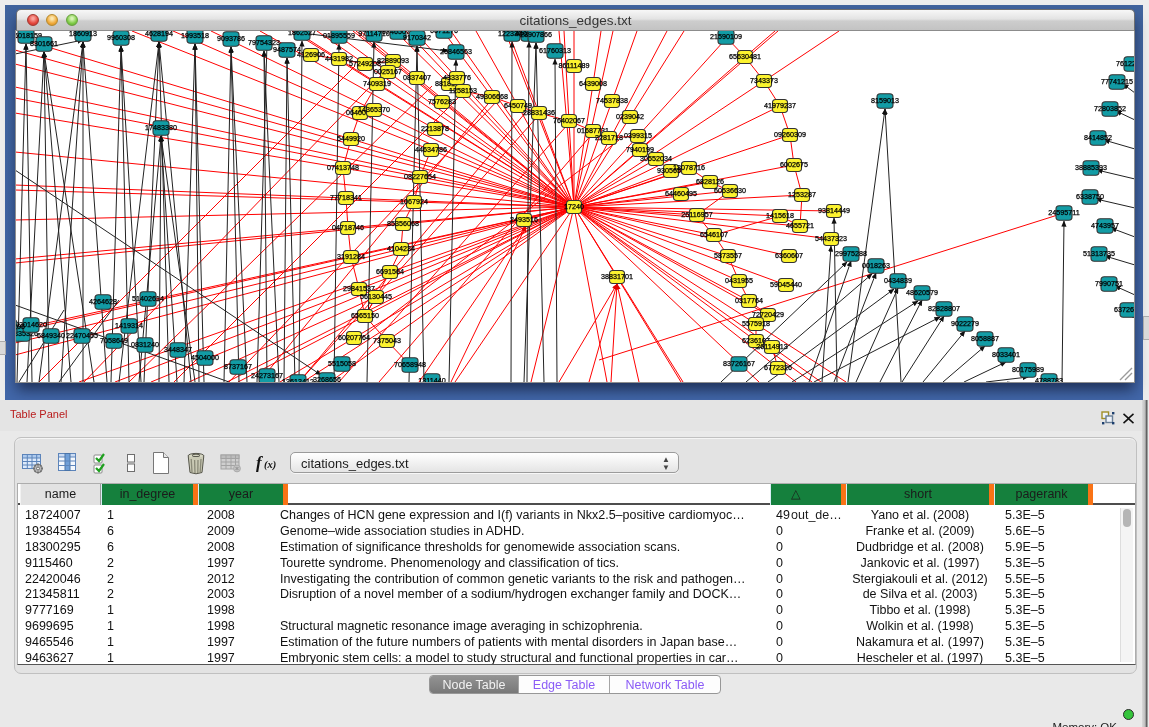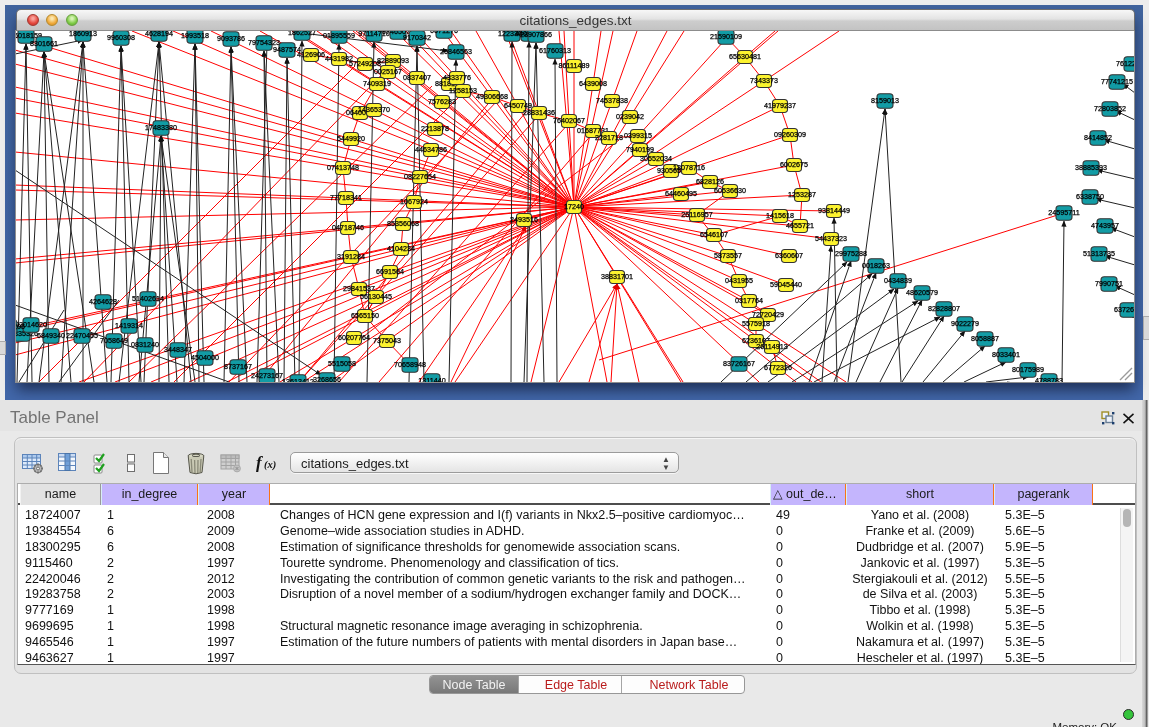--- a/index.html
+++ b/index.html
@@ -12,49 +12,49 @@
 #titlebar .tt { text-align:center; font-size:13.5px; color:#353535; line-height:21px; }
 .light { position:absolute; top:3.5px; width:12px; height:12px; border-radius:50%; }
 #lr { left:9.5px; background:radial-gradient(circle at 50% 35%, #f9a29b 12%, #e4473c 60%, #b8352c 100%); border:1px solid #a33730;}
 #ly { left:29px; background:radial-gradient(circle at 50% 35%, #fbe7b0 12%, #f0a939 60%, #c9882a 100%); border:1px solid #b58a2e;}
 #lg { left:48.5px; background:radial-gradient(circle at 50% 35%, #d7f3b5 12%, #7ecb45 60%, #5ba234 100%); border:1px solid #68a040;}
 #canvas { position:absolute; left:0; top:22px; width:1118px; height:351px; background:#fff; box-shadow:0 0 0 1px #8f8f8f; }
 #lefttab { position:absolute; left:0; top:341px; width:6px; height:14px; background:#d9d9d9; border:1px solid #ababab; border-left:none; }
 #splitdots { position:absolute; left:569px; top:401px; width:13px; height:4px; background:#cfcfcf; border:1px solid #a9a9a9; border-radius:2px; }
 #tpanel { position:absolute; left:0; top:400px; width:1149px; height:327px; background:#e9e9e9; }
 #tphead { position:absolute; left:0; top:0; width:100%; height:31px; background:#e4e4e4; }
-#tphead .lab { position:absolute; left:10px; top:8px; font-size:17px; color:#737373; }
+#tphead .lab { position:absolute; left:10px; top:8px; font-size:11px; color:#b91c1c; }
 #tpfloat { position:absolute; left:1101px; top:11px; }
 #tpclose { position:absolute; left:1122px; top:11px; }
 #inset { position:absolute; left:14px; top:37px; width:1123px; height:237px; background:#e3e3e3; border:1px solid #c0c0c0; border-radius:7px; box-shadow:inset 0 1px 0 #f5f5f5; }
 #toolbar { position:absolute; left:6px; top:11px; height:28px; display:flex; align-items:center; }
 #toolbar .ti { margin-right:11px; display:flex; align-items:center; }
 #combo { position:absolute; left:275px; top:14px; width:389px; height:21px; border:1px solid #9b9b9b; border-radius:5px;
    background:linear-gradient(180deg,#ffffff,#efefef 60%,#e4e4e4); box-shadow:0 1px 0 rgba(255,255,255,.7); }
 #combo .cv { position:absolute; left:10px; top:3px; font-size:13px; color:#1c1c1c; }
 #combo .ar { position:absolute; right:8px; top:2.5px; font-size:8px; color:#444; line-height:8px; letter-spacing:0; }
 #tablewrap { position:absolute; left:2px; top:45px; width:1119px; height:182px; background:#fff; border:1px solid #adadad; border-bottom:1px solid #555; overflow:hidden; }
 #thead { position:absolute; left:0; top:0; height:21px; width:100%; border-bottom:2px solid #4d4d4d; }
-.th { position:absolute; top:0; height:21px; background:#c4b5fd; border-right:1px solid #f97316; border-left:1px solid #d9eef5; font-size:12.5px; color:#1b1b1b; text-align:center; line-height:21px; }
+.th { position:absolute; top:0; height:21px; background:#15803d; border-right:5px solid #f97316; border-left:1px solid #d9eef5; font-size:12.5px; color:#1b1b1b; text-align:center; line-height:21px; }
 #th1 { left:2px; width:81px; background:#e2e2e2; border-right:1px solid #9a9a9a; border-left:1px solid #f2f2f2; }
 #th2 { left:83px; width:97px; }
-#th3 { left:180px; width:72px; }
+#th3 { left:180px; width:90px; }
 #th4 { left:257px; width:495px; }
-#th5 { left:752px; width:76px; text-align:left; padding-left:2px; }
+#th5 { left:752px; width:76px; text-align:left; padding-left:20px; }
 #th6 { left:828px; width:148px; }
 #th7 { left:976px; width:99px; }
 #tbody { position:absolute; left:0; top:24px; width:100%; }
 .tr { position:relative; height:15.9px;text-decoration:underline; }
 .c { position:absolute; top:0; font-size:12.5px; color:#111; white-space:nowrap; }
 .c1 { left:7px; } .c2 { left:89px; } .c3 { left:189px; } .c4 { left:262px; }
 .c5 { left:758px; } .c6 { left:828px; width:148px; text-align:center; } .c7 { left:987px; }
 #vsb { position:absolute; right:2px; top:24px; width:13px; height:154px; background:#f4f4f4; border-left:1px solid #ddd; }
 #vsb .thumb { position:absolute; left:2px; top:1px; width:8px; height:18px; background:#b5b5b5; border-radius:4px; }
-#tabs { position:absolute; left:429px; top:275px; height:19px; display:flex; border:1px solid #979797; border-radius:4px; background:#fdfdfd; overflow:hidden;gap:12px; }
-.tab { font-size:12.5px; line-height:18px; text-align:center; color:#b91c1c; border-right:1px solid #a5a5a5; }
+#tabs { position:absolute; left:429px; top:275px; height:19px; display:flex; border:1px solid #979797; border-radius:4px; background:#fdfdfd; overflow:hidden; }
+.tab { font-size:12.5px; line-height:18px; text-align:center; color:#8b5cf6; border-right:1px solid #a5a5a5; }
 .tab.w1 { width:89px; } .tab.w2 { width:91px; } .tab.w3 { width:110px; }
 .tab.sel { background:linear-gradient(180deg,#939393,#787878); color:#f2f2f2; }
 .tab:last-child { border-right:none; }
 #memory { position:absolute; right:32px; top:309px; font-size:11.5px; color:#222;margin-top:12px; }
 #memdot { position:absolute; right:15px; top:309px; width:11px; height:11px; border-radius:50%; background:#35c53c; border:1.5px solid #2b2b2b; }
 #rightedge { position:absolute; left:1142px; top:400px; width:7px; height:327px; background:linear-gradient(90deg,#d9d9d9 0,#bdbdbd 45%,#6a6a6a 60%,#555 72%,#e8e8e8 85%,#ededed); }
 </style></head>
 <body>
 <div id="page">
   <div id="desktop">
@@ -752,21 +752,21 @@
               <div class="c c5">0</div>
               <div class="c c6">Franke et al. (2009)</div>
               <div class="c c7">5.6E–5</div>
             </div>
 <div class="tr">
               <div class="c c1">18300295</div>
               <div class="c c2">6</div>
               <div class="c c3">2008</div>
               <div class="c c4">Estimation of significance thresholds for genomewide association scans.</div>
               <div class="c c5">0</div>
-              <div class="c c6">Dudbridge et al. (2007)</div>
+              <div class="c c6">Dudbridge et al. (2008)</div>
               <div class="c c7">5.9E–5</div>
             </div>
 <div class="tr">
               <div class="c c1">9115460</div>
               <div class="c c2">2</div>
               <div class="c c3">1997</div>
               <div class="c c4">Tourette syndrome. Phenomenology and classification of tics.</div>
               <div class="c c5">0</div>
               <div class="c c6">Jankovic et al. (1997)</div>
               <div class="c c7">5.3E–5</div>
@@ -774,21 +774,21 @@
 <div class="tr">
               <div class="c c1">22420046</div>
               <div class="c c2">2</div>
               <div class="c c3">2012</div>
               <div class="c c4">Investigating the contribution of common genetic variants to the risk and pathogen…</div>
               <div class="c c5">0</div>
               <div class="c c6">Stergiakouli et al. (2012)</div>
               <div class="c c7">5.5E–5</div>
             </div>
 <div class="tr">
-              <div class="c c1">19283758</div>
+              <div class="c c1">21345811</div>
               <div class="c c2">2</div>
               <div class="c c3">2003</div>
               <div class="c c4">Disruption of a novel member of a sodium/hydrogen exchanger family and DOCK…</div>
               <div class="c c5">0</div>
               <div class="c c6">de Silva et al. (2003)</div>
               <div class="c c7">5.3E–5</div>
             </div>
 <div class="tr">
               <div class="c c1">9777169</div>
               <div class="c c2">1</div>
@@ -812,20 +812,21 @@
               <div class="c c3">1997</div>
               <div class="c c4">Estimation of the future numbers of patients with mental disorders in Japan base…</div>
               <div class="c c5">0</div>
               <div class="c c6">Nakamura et al. (1997)</div>
               <div class="c c7">5.3E–5</div>
             </div>
 <div class="tr">
               <div class="c c1">9463627</div>
               <div class="c c2">1</div>
               <div class="c c3">1997</div>
+              <div class="c c4">Embryonic stem cells: a model to study structural and functional properties in car…</div>
               <div class="c c5">0</div>
               <div class="c c6">Hescheler et al. (1997)</div>
               <div class="c c7">5.3E–5</div>
             </div>
         </div>
         <div id="vsb">
             <div class="thumb"></div>
           </div>
       </div>
     </div>

